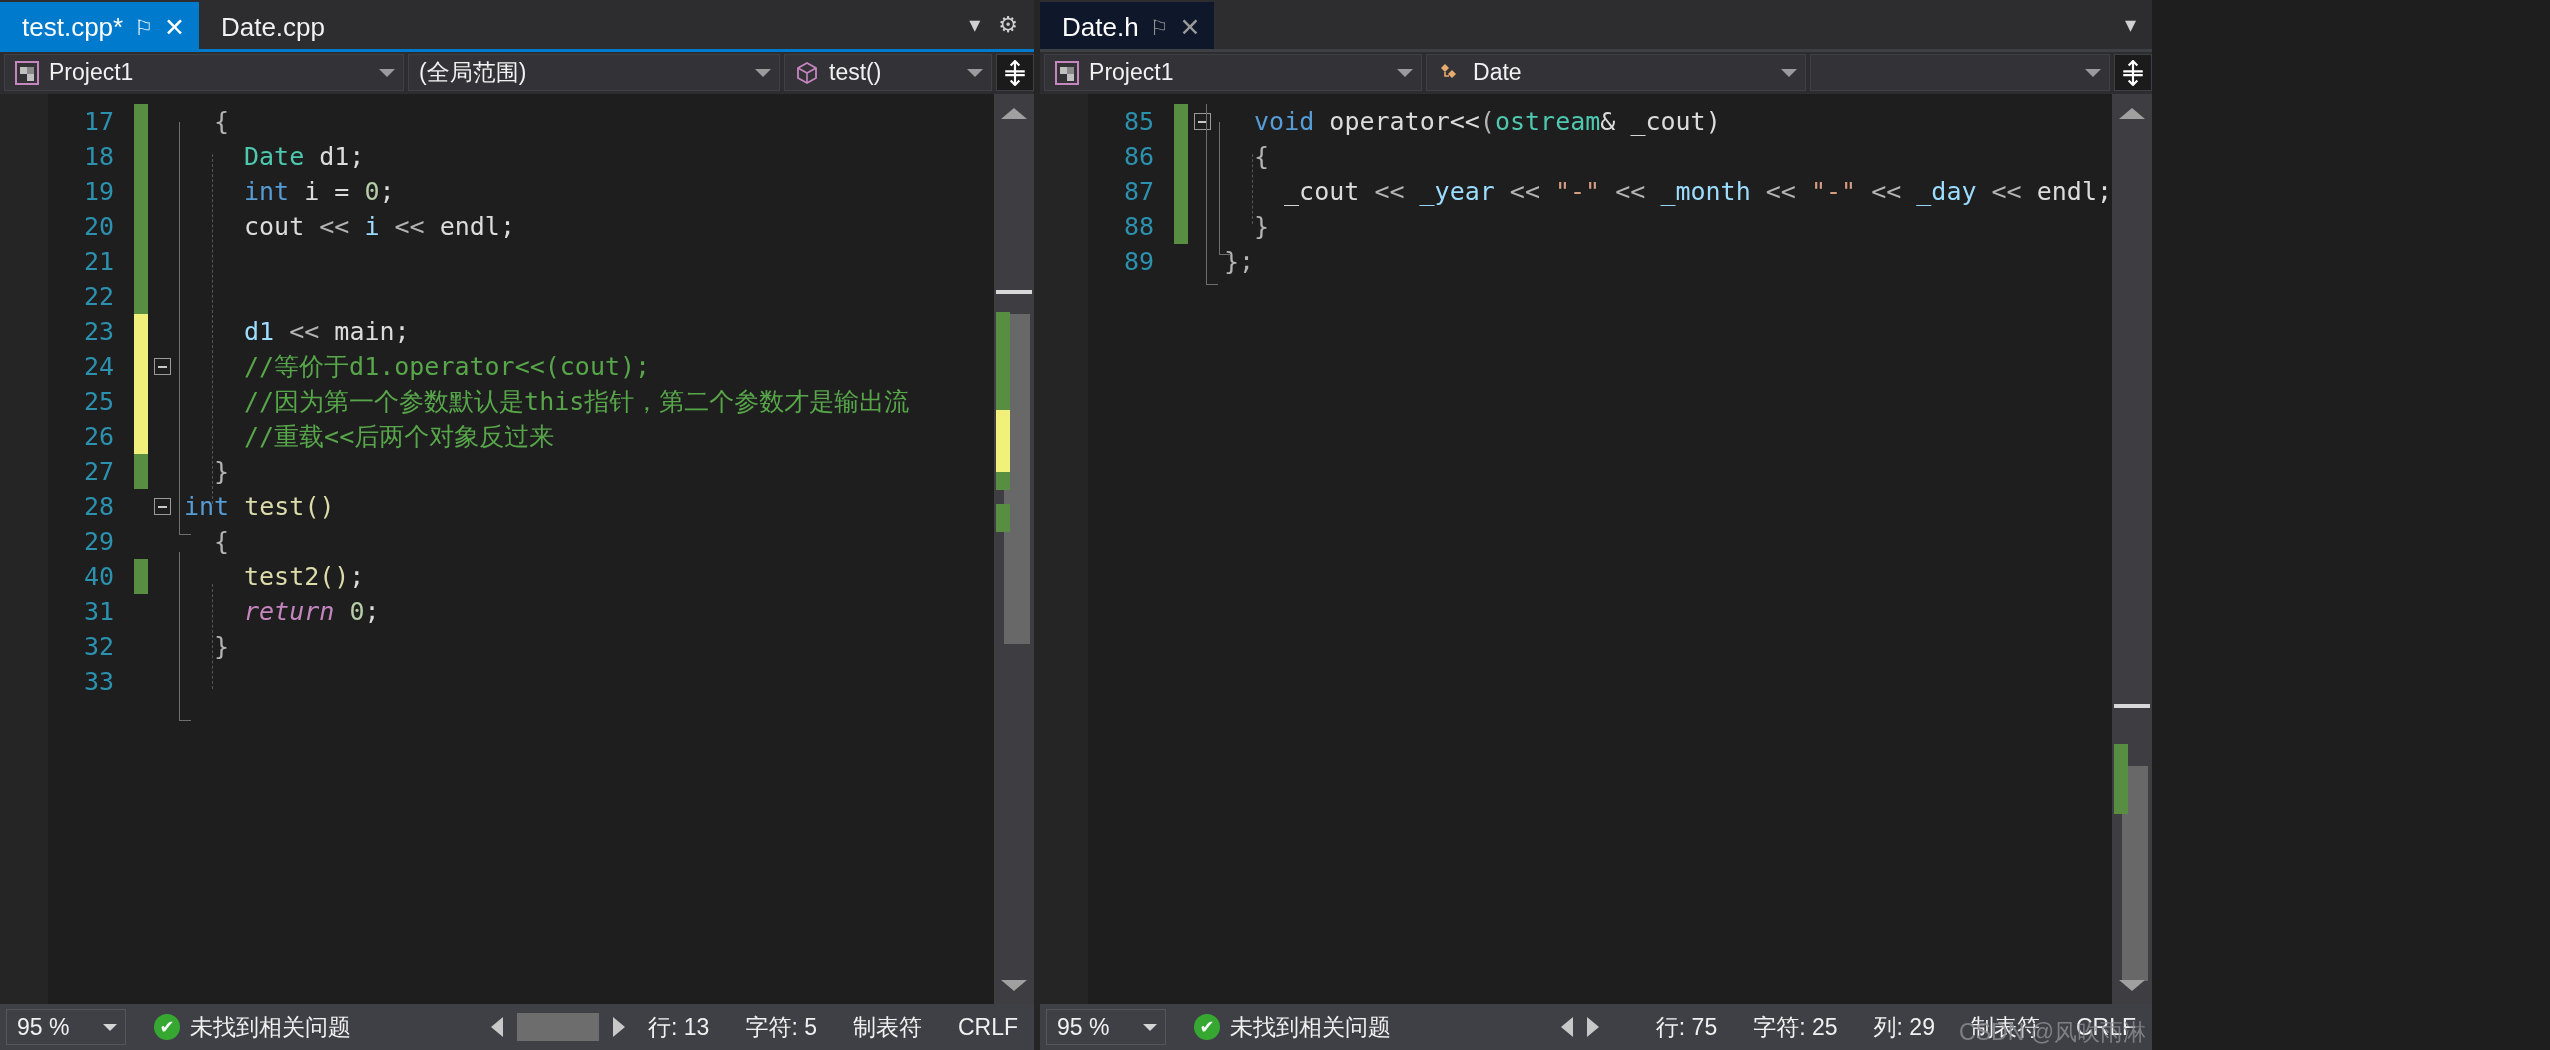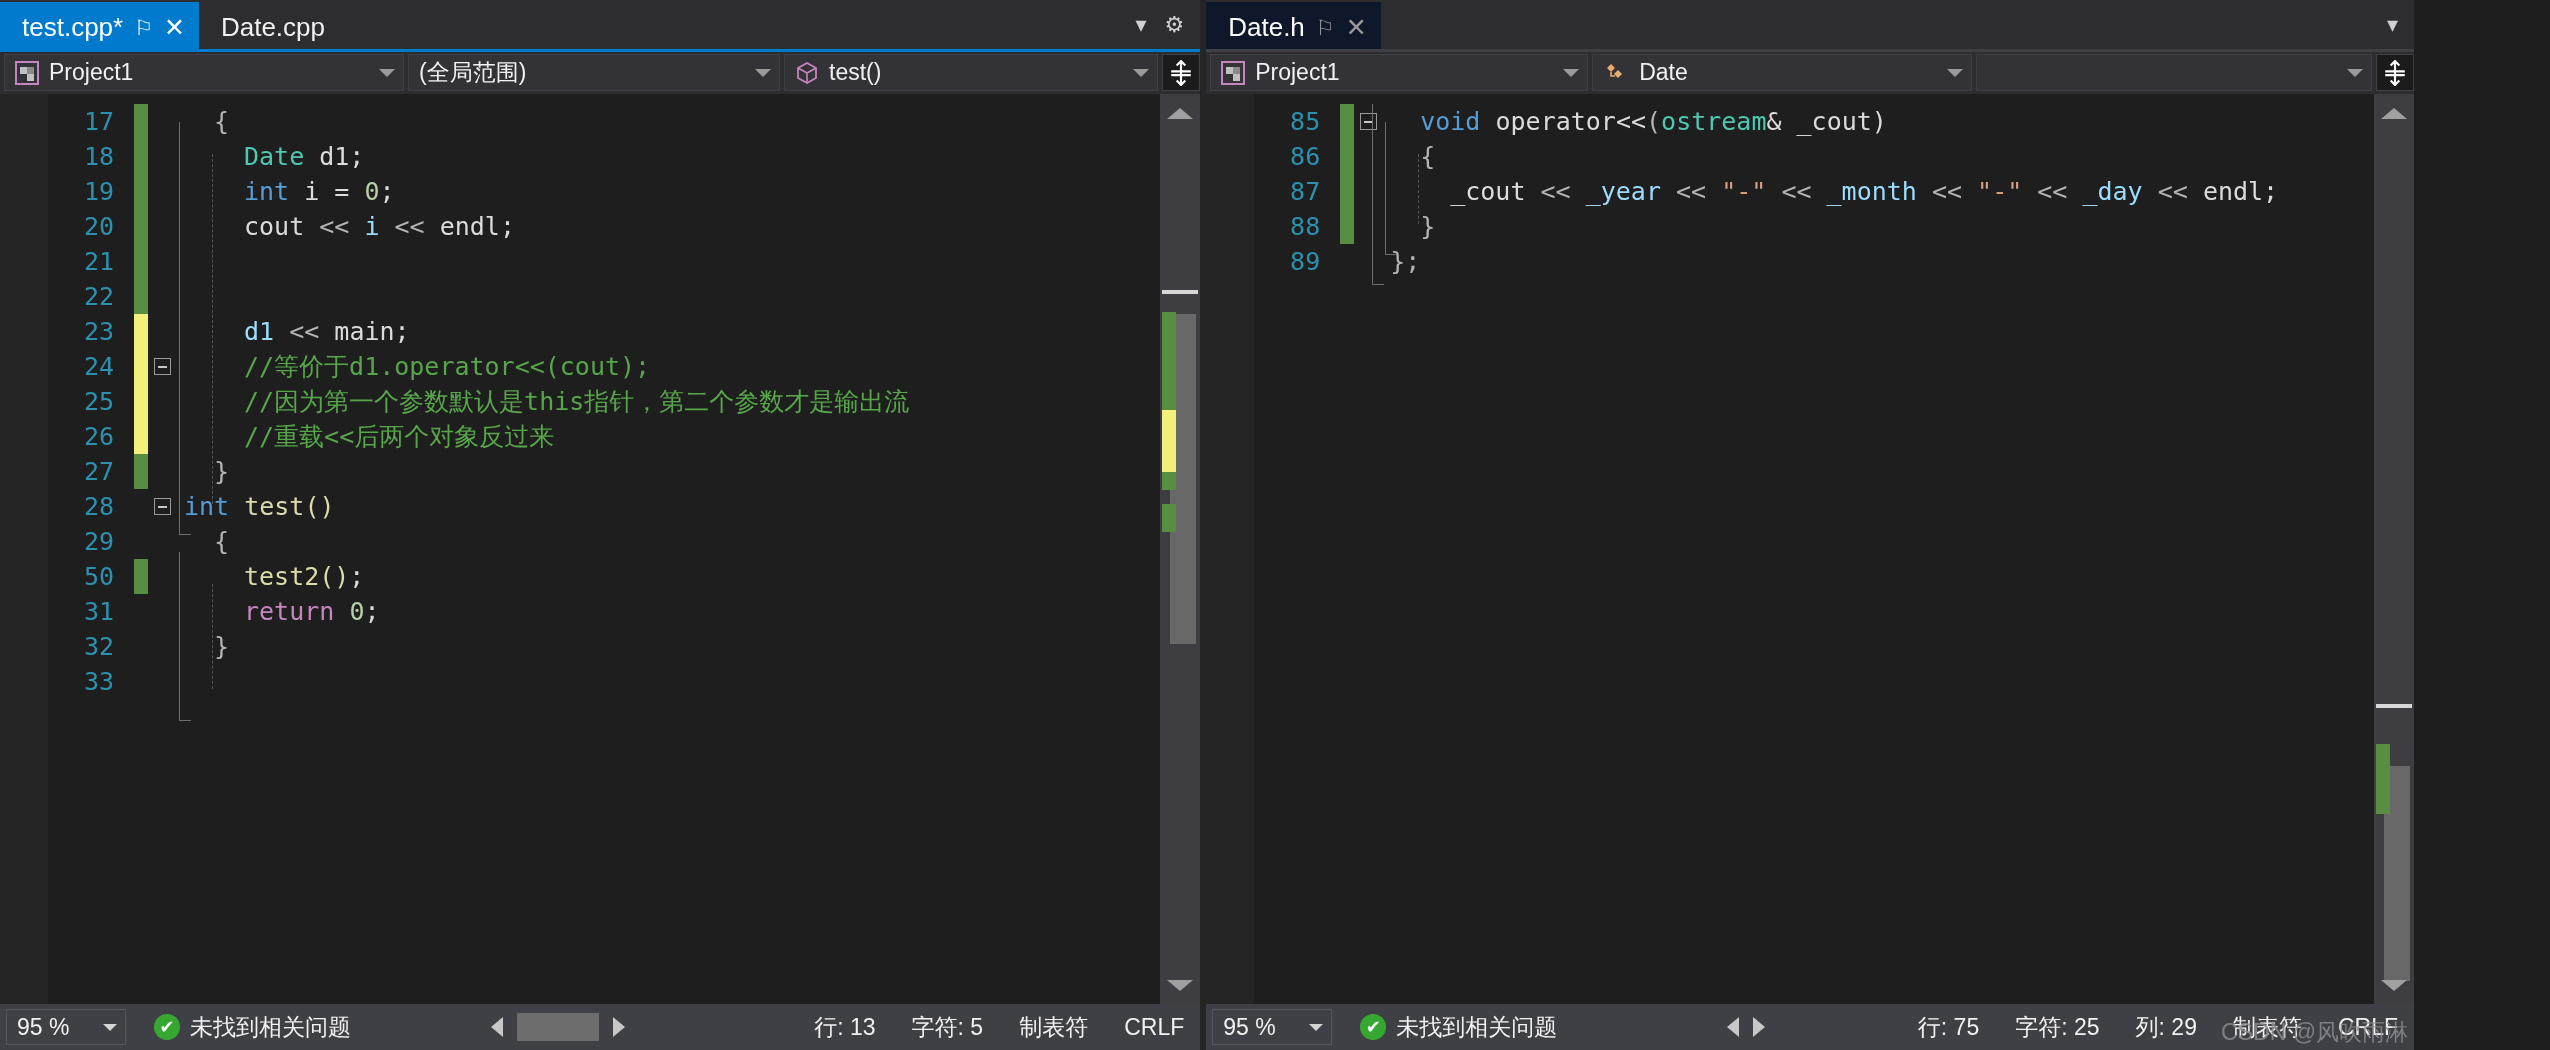--- a/index.html
+++ b/index.html
@@ -3,21 +3,21 @@
 <meta charset="utf-8">
 <title>Visual Studio - test.cpp / Date.h</title>
 <style>
   * { box-sizing: border-box; margin: 0; padding: 0; }
   html, body {
     width: 2550px; height: 1050px;
     background: #1e1e1e;
     font-family: "Liberation Sans", sans-serif;
     overflow: hidden;
   }
-  .root { position: relative; width: 2414px; height: 1050px; display: flex; }
+  .root { position: relative; width: 2152px; height: 1050px; display: flex; }
 
   
   .pane { position: relative; height: 1050px; background: #2d2d30; display: flex; flex-direction: column; }
   .pane-left  { width: 1271px; }
   .pane-right { width: 1279px; }
   .pane-splitter { width: 6px; height: 1050px; background: #252526; flex: none; }
 
   
   .tabstrip {
     height: 52px; background: #2d2d30; position: relative;
@@ -111,21 +111,21 @@
   }
   .codetext { flex: 1 1 auto; position: relative; }
   .guide-dash {
     position: absolute; width: 0; border-left: 1px dashed #555;
   }
   .brace-rail { position: absolute; width: 1px; background: #6e6e6e; }
   .brace-foot { position: absolute; height: 1px; background: #6e6e6e; }
 
   
   .t-key   { color: #569cd6; }
-  .t-kw2   { color: #c586c0; }
+  .t-kw2   { color: #c586c0; font-style: italic; }
   .t-type  { color: #4ec9b0; }
   .t-fn    { color: #dcdcaa; }
   .t-var   { color: #9cdcfe; }
   .t-num   { color: #b5cea8; }
   .t-str   { color: #d69d85; }
   .t-cmt   { color: #57a64a; }
   .t-plain { color: #dcdcdc; }
   .t-op    { color: #b4b4b4; }
 
   
@@ -245,21 +245,21 @@
             <div class="cline"><span class="lnum">20</span><span class="chgbar chg-green"></span><span class="foldcol"></span><span class="codetext" style="padding-left: 60px;"><span class="t-plain">cout </span><span class="t-op">&lt;&lt; </span><span class="t-var">i</span><span class="t-op"> &lt;&lt; </span><span class="t-plain">endl;</span></span></div>
             <div class="cline"><span class="lnum">21</span><span class="chgbar chg-green"></span><span class="foldcol"></span></div>
             <div class="cline"><span class="lnum">22</span><span class="chgbar chg-green"></span><span class="foldcol"></span><span class="codetext" style="padding-left: 60px;"></span></div>
             <div class="cline"><span class="lnum">23</span><span class="chgbar chg-yellow"></span><span class="foldcol"></span><span class="codetext" style="padding-left: 60px;"><span class="t-var">d1</span><span class="t-op"> &lt;&lt; </span><span class="t-plain">main;</span></span></div>
             <div class="cline"><span class="lnum">24</span><span class="chgbar chg-yellow"></span><span class="foldcol"><span class="fold-box"></span></span><span class="codetext" style="padding-left: 60px;"><span class="t-cmt">//等价于d1.operator&lt;&lt;(cout);</span></span></div>
             <div class="cline"><span class="lnum">25</span><span class="chgbar chg-yellow"></span><span class="foldcol"></span><span class="codetext" style="padding-left: 60px;"><span class="t-cmt">//因为第一个参数默认是this指针，第二个参数才是输出流</span></span></div>
             <div class="cline"><span class="lnum">26</span><span class="chgbar chg-yellow"></span><span class="foldcol"></span><span class="codetext" style="padding-left: 60px;"><span class="t-cmt">//重载&lt;&lt;后两个对象反过来</span></span></div>
             <div class="cline"><span class="lnum">27</span><span class="chgbar chg-green"></span><span class="foldcol"></span><span class="codetext" style="padding-left: 30px;"><span class="t-op">}</span></span></div>
             <div class="cline"><span class="lnum">28</span><span class="chgbar chg-none"></span><span class="foldcol"><span class="fold-box"></span></span><span class="codetext" style="padding-left: 0px;"><span class="t-key">int</span><span class="t-plain"> </span><span class="t-fn">test()</span></span></div>
             <div class="cline"><span class="lnum">29</span><span class="chgbar chg-none"></span><span class="foldcol"></span><span class="codetext" style="padding-left: 30px;"><span class="t-op">{</span></span></div>
-            <div class="cline"><span class="lnum">50</span><span class="chgbar chg-green"></span><span class="foldcol"></span><span class="codetext" style="padding-left: 60px;"><span class="t-fn">test2()</span><span class="t-plain">;</span></span></div>
+            <div class="cline"><span class="lnum">40</span><span class="chgbar chg-green"></span><span class="foldcol"></span><span class="codetext" style="padding-left: 60px;"><span class="t-fn">test2()</span><span class="t-plain">;</span></span></div>
             <div class="cline"><span class="lnum">31</span><span class="chgbar chg-none"></span><span class="foldcol"></span><span class="codetext" style="padding-left: 60px;"><span class="t-kw2">return</span><span class="t-plain"> </span><span class="t-num">0</span><span class="t-plain">;</span></span></div>
             <div class="cline"><span class="lnum">32</span><span class="chgbar chg-none"></span><span class="foldcol"></span><span class="codetext" style="padding-left: 30px;"><span class="t-op">}</span></span></div>
             <div class="cline"><span class="lnum">33</span><span class="chgbar chg-none"></span><span class="foldcol"></span><span class="codetext" style="padding-left: 0px;"></span></div>
             <div class="brace-rail" style="left: 131px; top: 28px; height: 412px;"></div>
             <div class="brace-foot" style="left: 131px; top: 440px; width: 12px;"></div>
             <div class="guide-dash" style="left: 164px; top: 60px; height: 350px;"></div>
             <div class="brace-rail" style="left: 131px; top: 458px; height: 168px;"></div>
             <div class="brace-foot" style="left: 131px; top: 626px; width: 12px;"></div>
             <div class="guide-dash" style="left: 164px; top: 490px; height: 105px;"></div>
           </div>

